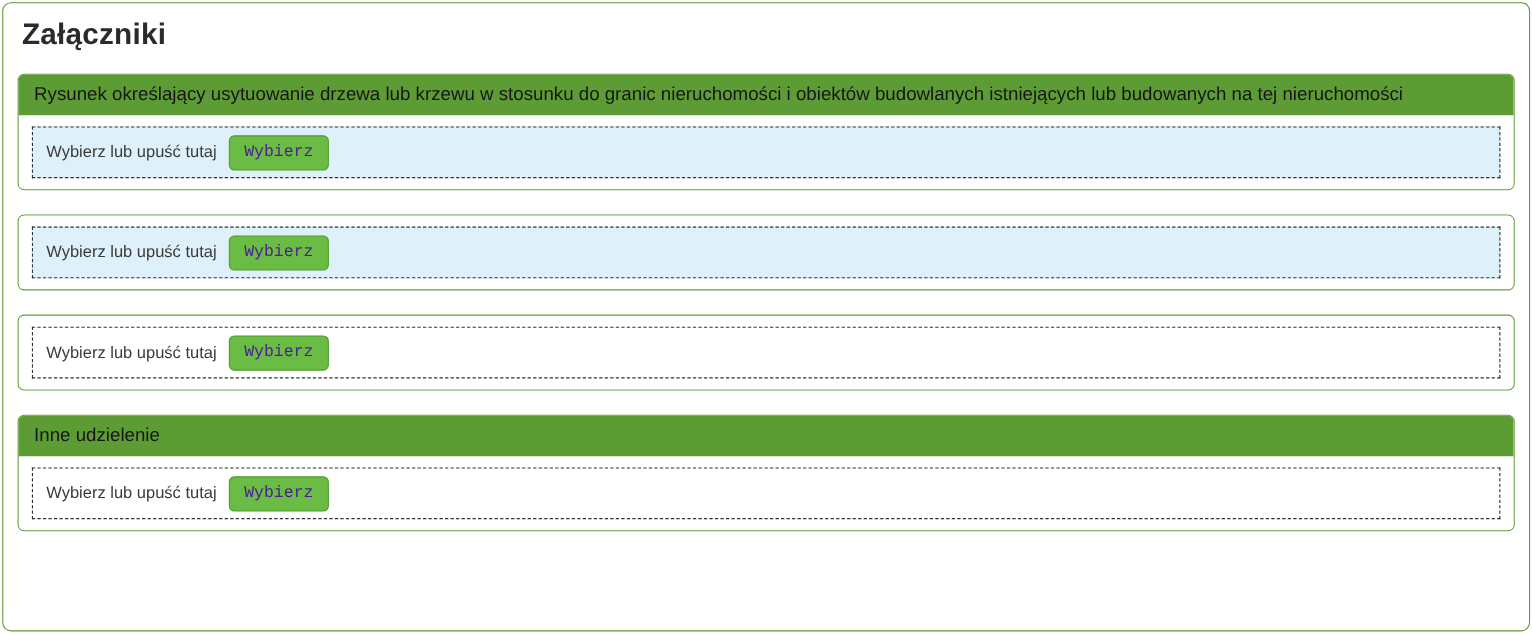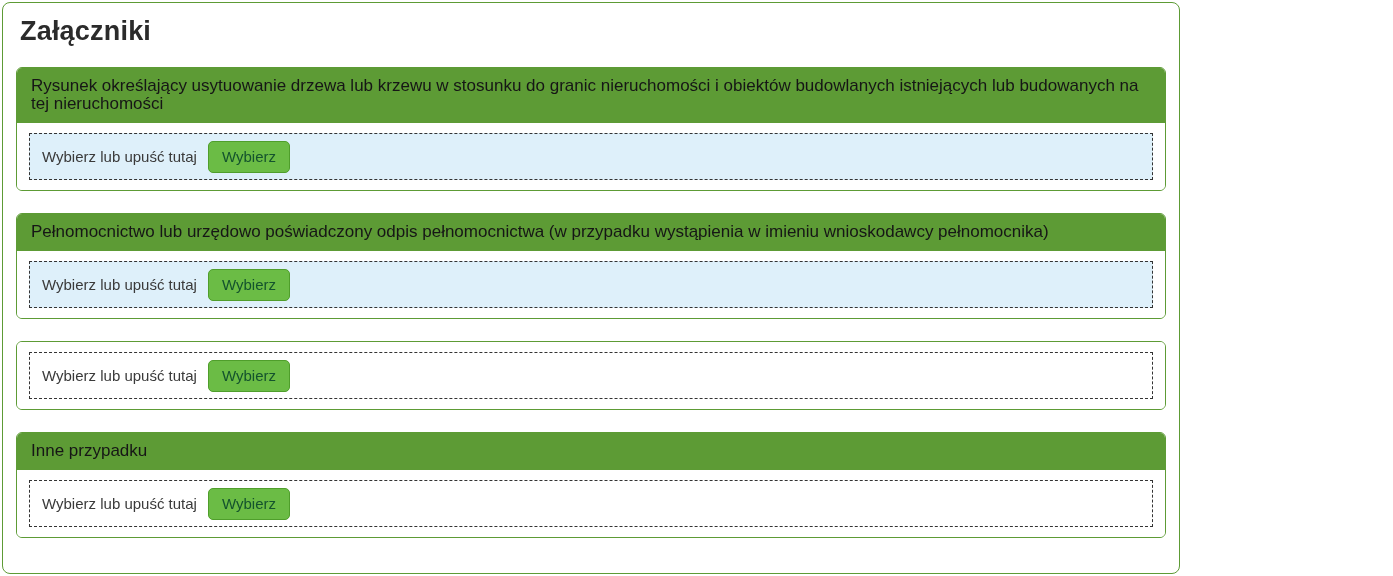--- a/index.html
+++ b/index.html
@@ -14,21 +14,21 @@
     padding: 0;
     background: #ffffff;
     font-family: "Liberation Sans", "DejaVu Sans", sans-serif;
   }
   body {
     width: 1393px;
     height: 576px;
     overflow: hidden;
   }
   .page-container {
-    width: 1178px;
+    width: 1389px;
     height: 572px;
     margin: 2px;
     border: 1px solid var(--green);
     border-radius: 8px;
     padding: 12px 13px 24px 13px;
     background: #ffffff;
   }
   .page-title {
     font-size: 27px;
     line-height: 32px;
@@ -69,25 +69,25 @@
   .dz-label {
     font-size: 15px;
     color: #3a3a3a;
     margin-right: 11px;
     white-space: nowrap;
   }
   .choose-btn {
     background: var(--button-green);
     border: 1px solid var(--button-border);
     border-radius: 5px;
-    color: #14532d;
+    color: #4c1d95;
     font-size: 15px;
     line-height: 19px;
     padding: 5px 13px 6px 13px;
-    font-family: Liberation Sans, sans-serif;
+    font-family: Liberation Mono, monospace;
     cursor: pointer;
   }
 </style>
 </head>
 <body>
 
 <div class="page-container">
 
   <h1 class="page-title">Załączniki</h1>
 
@@ -95,40 +95,39 @@
     <div class="section-header">Rysunek określający usytuowanie drzewa lub krzewu w stosunku do granic nieruchomości i obiektów budowlanych istniejących lub budowanych na tej nieruchomości</div>
     <div class="section-body">
       <div class="dropzone dropzone--highlight">
         <span class="dz-label">Wybierz lub upuść tutaj</span>
         <button class="choose-btn">Wybierz</button>
       </div>
     </div>
   </section>
 
   <section class="attachment-section">
-    <div class="section-header">Pełnomocnictwo lub urzędowo poświadczony odpis pełnomocnictwa (w przypadku wystąpienia w imieniu wnioskodawcy pełnomocnika)</div>
     <div class="section-body">
       <div class="dropzone dropzone--highlight">
         <span class="dz-label">Wybierz lub upuść tutaj</span>
         <button class="choose-btn">Wybierz</button>
       </div>
     </div>
   </section>
 
   <section class="attachment-section">
     <div class="section-body">
       <div class="dropzone">
         <span class="dz-label">Wybierz lub upuść tutaj</span>
         <button class="choose-btn">Wybierz</button>
       </div>
     </div>
   </section>
 
   <section class="attachment-section">
-    <div class="section-header">Inne przypadku</div>
+    <div class="section-header">Inne udzielenie</div>
     <div class="section-body">
       <div class="dropzone">
         <span class="dz-label">Wybierz lub upuść tutaj</span>
         <button class="choose-btn">Wybierz</button>
       </div>
     </div>
   </section>
 
 </div>
 

